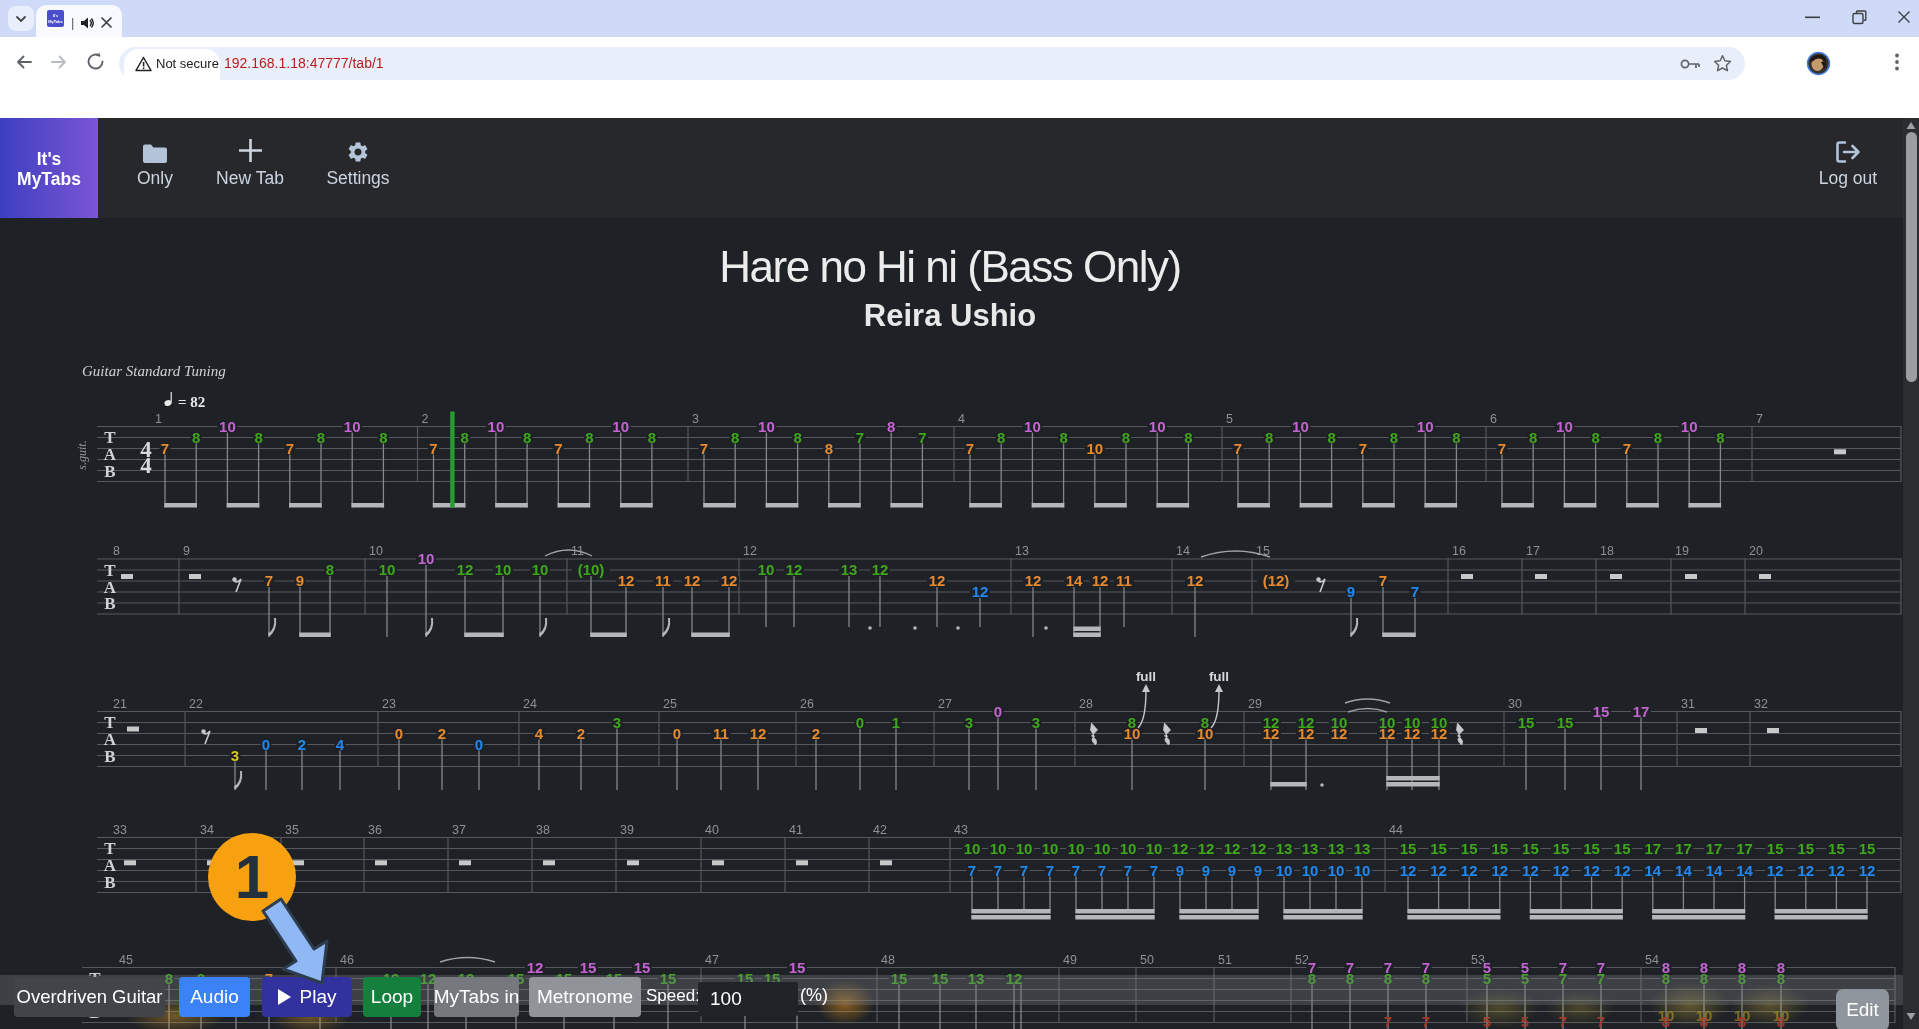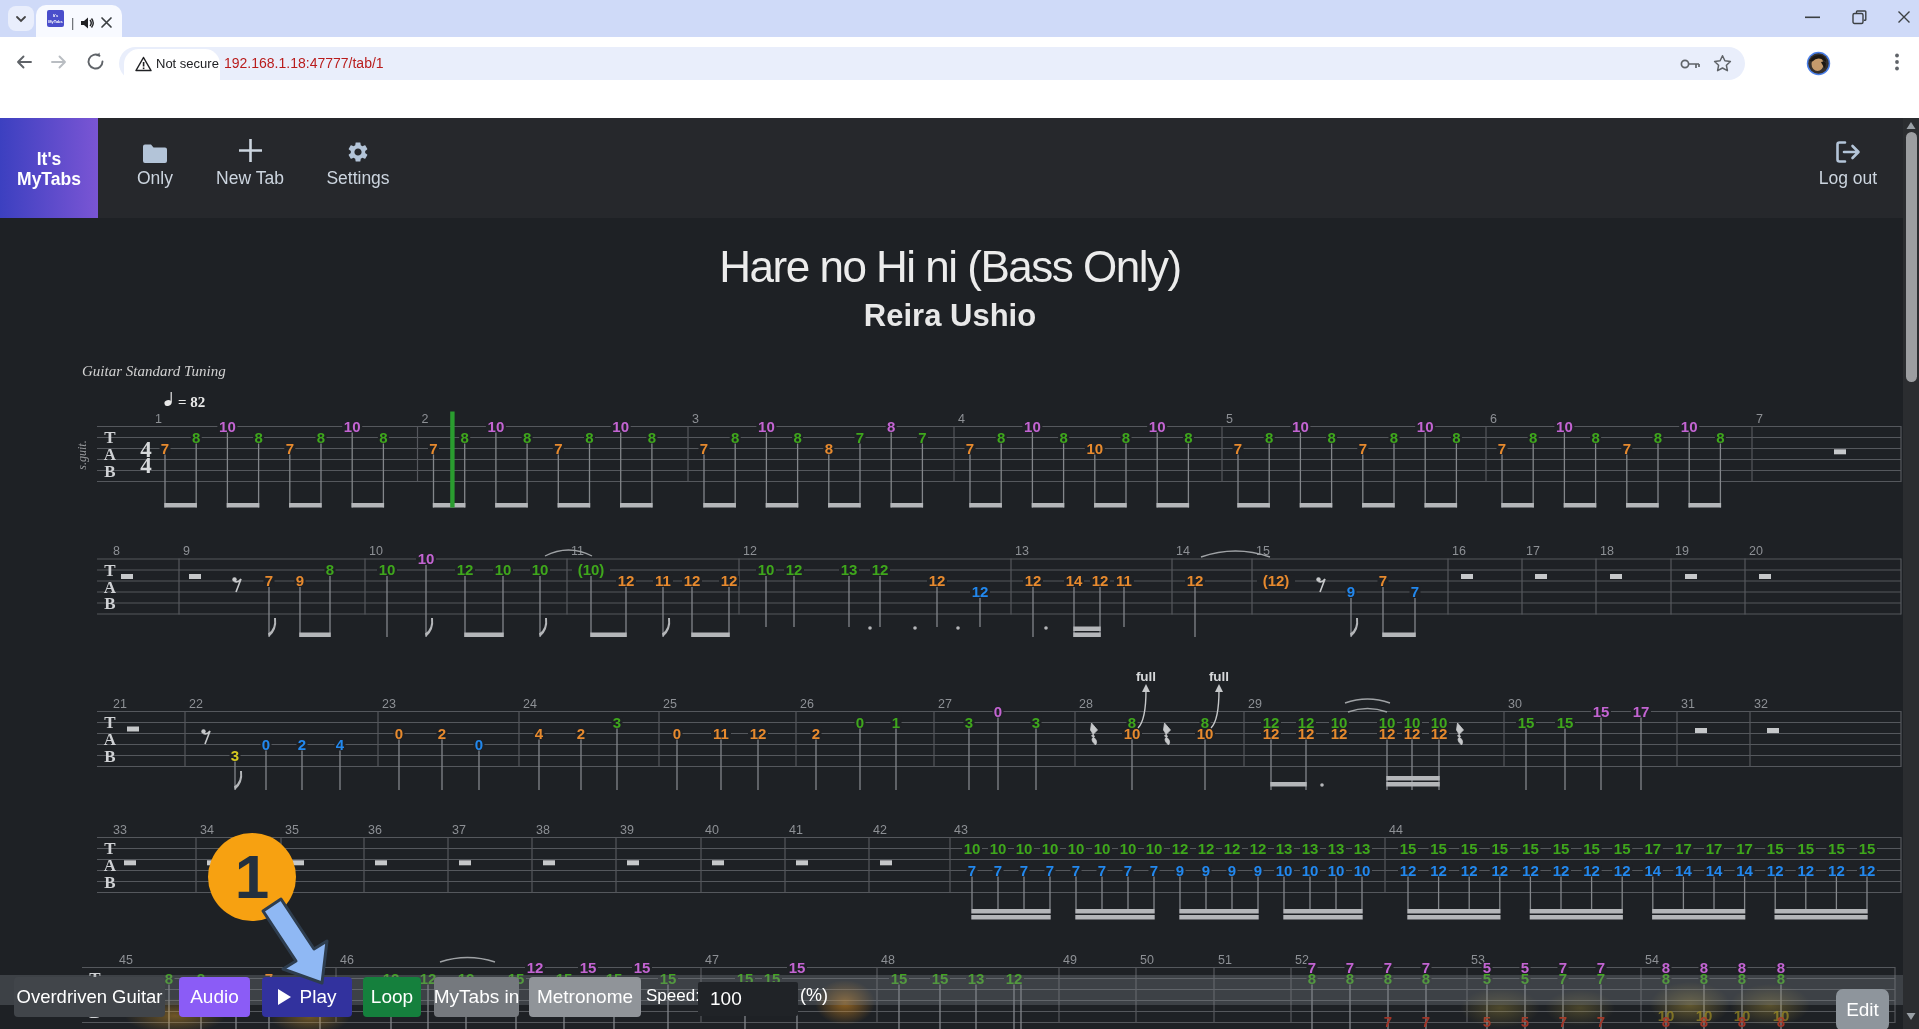--- a/index.html
+++ b/index.html
@@ -1064,21 +1064,21 @@
 <div class="glow" style="left:815px;top:980px;width:60px;height:45px;background:radial-gradient(closest-side,rgba(235,150,30,0.55),rgba(235,150,30,0))"></div>
 <div class="glow" style="left:125px;top:998px;width:100px;height:36px;background:radial-gradient(closest-side,rgba(225,160,40,0.42),rgba(225,160,40,0))"></div>
 <div class="glow" style="left:270px;top:1000px;width:80px;height:34px;background:radial-gradient(closest-side,rgba(225,160,40,0.4),rgba(225,160,40,0))"></div>
 <div class="glow" style="left:1650px;top:982px;width:80px;height:45px;background:radial-gradient(closest-side,rgba(200,170,60,0.40),rgba(200,170,60,0))"></div>
 <div class="glow" style="left:1730px;top:984px;width:80px;height:42px;background:radial-gradient(closest-side,rgba(200,170,60,0.35),rgba(200,170,60,0))"></div>
 <div class="glow" style="left:1460px;top:988px;width:80px;height:40px;background:radial-gradient(closest-side,rgba(190,165,60,0.30),rgba(190,165,60,0))"></div>
 <div class="glow" style="left:1545px;top:990px;width:70px;height:36px;background:radial-gradient(closest-side,rgba(190,165,60,0.28),rgba(190,165,60,0))"></div>
 
 <div id="btmbar">
   <div class="btn" style="left:14px;width:151px;background:#41454a;font-size:18.5px">Overdriven Guitar</div>
-  <div class="btn" style="left:179px;width:71px;background:#8b5cf6">Audio</div>
+  <div class="btn" style="left:179px;width:71px;background:#3b82f6">Audio</div>
   <div class="btn" style="left:262px;width:90px;background:#32329e"><span style="display:inline-block;width:0;height:0;border-left:13px solid #fff;border-top:8px solid transparent;border-bottom:8px solid transparent;margin-right:9px"></span>Play</div>
   <div class="btn" style="left:363px;width:58px;background:#15803d">Loop</div>
   <div class="btn" style="left:434px;width:85px;background:#75797e">MyTabs in</div>
   <div class="btn" style="left:529px;width:112px;background:#909499">Metronome</div>
   <div class="abs" style="left:646px;top:11px;font-size:17px;color:#fff;white-space:nowrap">Speed:</div>
   <div id="speedin">100</div>
   <div class="abs" style="left:800px;top:10px;font-size:18px;color:#fff;white-space:nowrap">(%)</div>
   <div class="btn" style="left:1836px;top:14px;width:53px;height:42px;border-radius:7px;background:#8e959c">Edit</div>
 </div>
 

